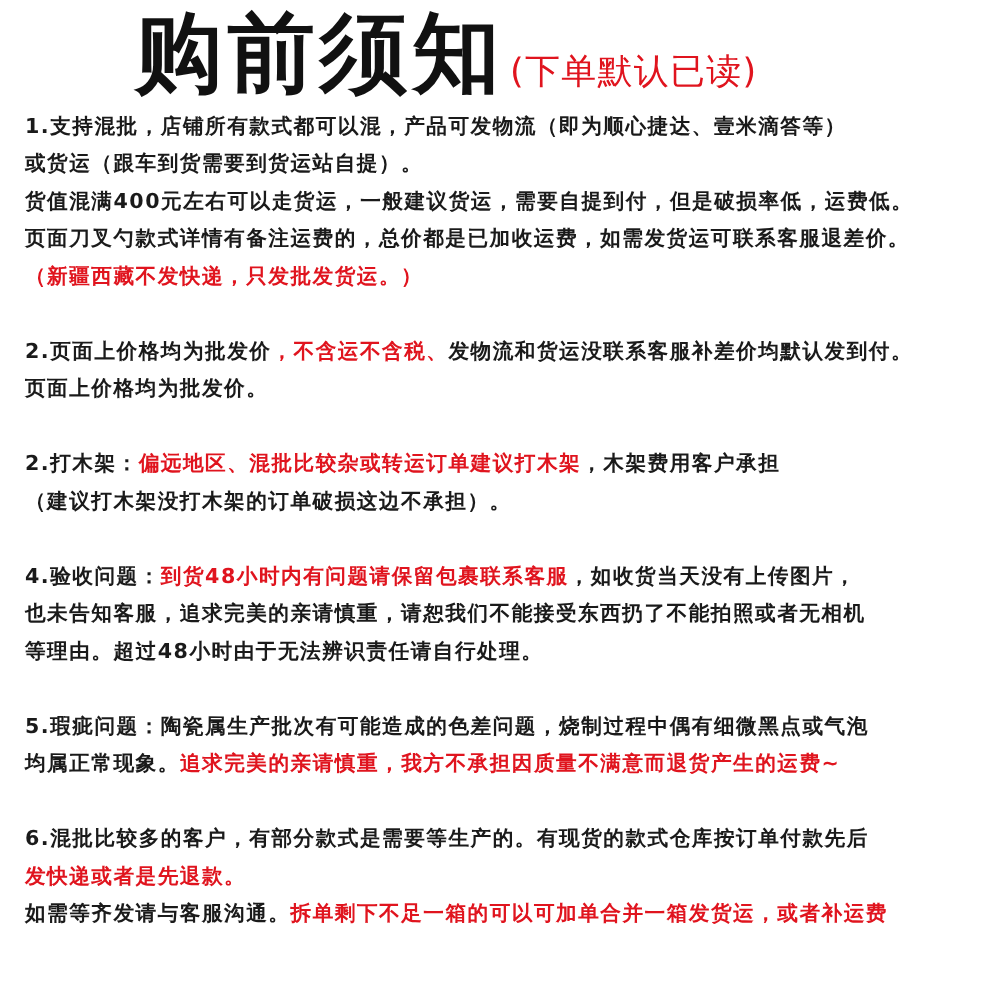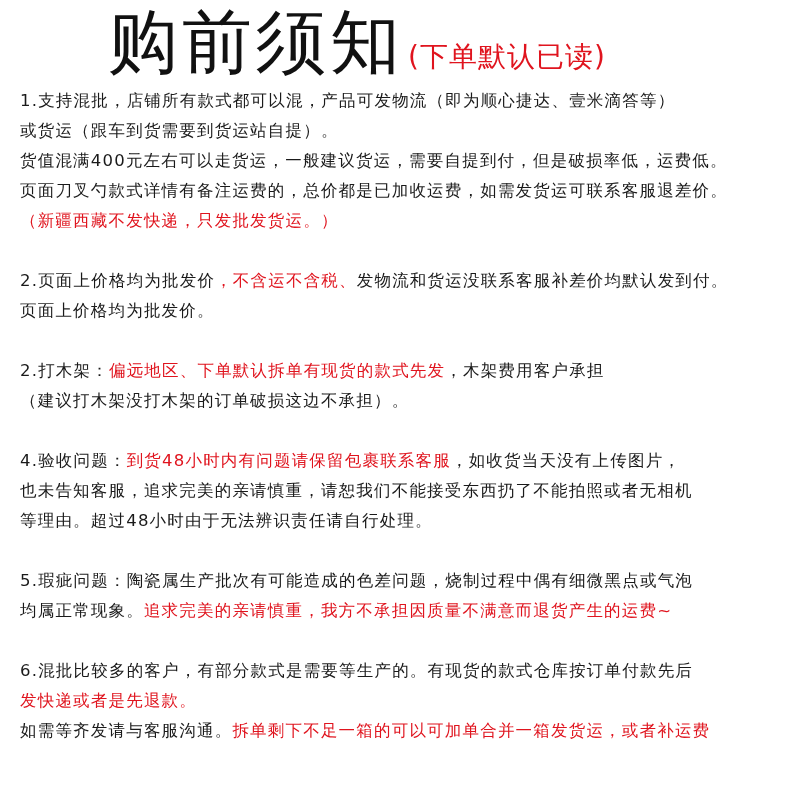--- a/index.html
+++ b/index.html
@@ -1,22 +1,22 @@
 <!DOCTYPE html>
 <html><head>
 <meta charset="utf-8">
 <style>
   html, body { margin: 0; padding: 0; background: #ffffff; }
   body { width: 790px; height: 790px; overflow: hidden; position: relative;
          font-family: "DejaVu Sans", "Liberation Sans", sans-serif; color: #1a1a1a; }
   .title-row { position: absolute; left: 108px; top: 2px; height: 78px; display: flex; align-items: flex-end; white-space: nowrap; }
-  .title-main { font-size: 70px; line-height: 76px; font-weight: normal; letter-spacing: 4px; color: #111; }
+  .title-main { font-size: 70px; line-height: 76px; font-weight: bold; letter-spacing: 4px; color: #111; }
   .title-sub { font-size: 28px; line-height: 34px; color: #e0141e; margin-left: 4px; margin-bottom: 6px; letter-spacing: 1px; margin-top: 32px; }
   .content { position: absolute; left: 20px; top: 86px; width: 765px; }
-  .line { font-size: 16.5px; line-height: 30px; height: 30px; white-space: nowrap; letter-spacing: 1.2px; }
+  .line { font-size: 16.5px; line-height: 30px; height: 30px; white-space: nowrap; letter-spacing: 1.2px; font-weight: bold; }
   .gap { height: 30px; }
   .red { color: #e0141e; }
 </style>
 </head>
 <body>
 
 <div class="title-row">
   <span class="title-main">购前须知</span>
   <span class="title-sub">(下单默认已读)</span>
 </div>
@@ -29,21 +29,21 @@
       <div class="line"><span>页面刀叉勺款式详情有备注运费的，总价都是已加收运费，如需发货运可联系客服退差价。</span></div>
       <div class="line"><span class="red">（新疆西藏不发快递，只发批发货运。）</span></div>
     </div>
     <div class="gap"></div>
     <div class="section">
       <div class="line"><span>2.页面上价格均为批发价</span><span class="red">，不含运不含税、</span><span>发物流和货运没联系客服补差价均默认发到付。</span></div>
       <div class="line"><span>页面上价格均为批发价。</span></div>
     </div>
     <div class="gap"></div>
     <div class="section">
-      <div class="line"><span>2.打木架：</span><span class="red">偏远地区、下单默认拆单有现货的款式先发</span><span>，木架费用客户承担</span></div>
+      <div class="line"><span>2.打木架：</span><span class="red">偏远地区、混批比较杂或转运订单建议打木架</span><span>，木架费用客户承担</span></div>
       <div class="line"><span>（建议打木架没打木架的订单破损这边不承担）。</span></div>
     </div>
     <div class="gap"></div>
     <div class="section">
       <div class="line"><span>4.验收问题：</span><span class="red">到货48小时内有问题请保留包裹联系客服</span><span>，如收货当天没有上传图片，</span></div>
       <div class="line"><span>也未告知客服，追求完美的亲请慎重，请恕我们不能接受东西扔了不能拍照或者无相机</span></div>
       <div class="line"><span>等理由。超过48小时由于无法辨识责任请自行处理。</span></div>
     </div>
     <div class="gap"></div>
     <div class="section">

